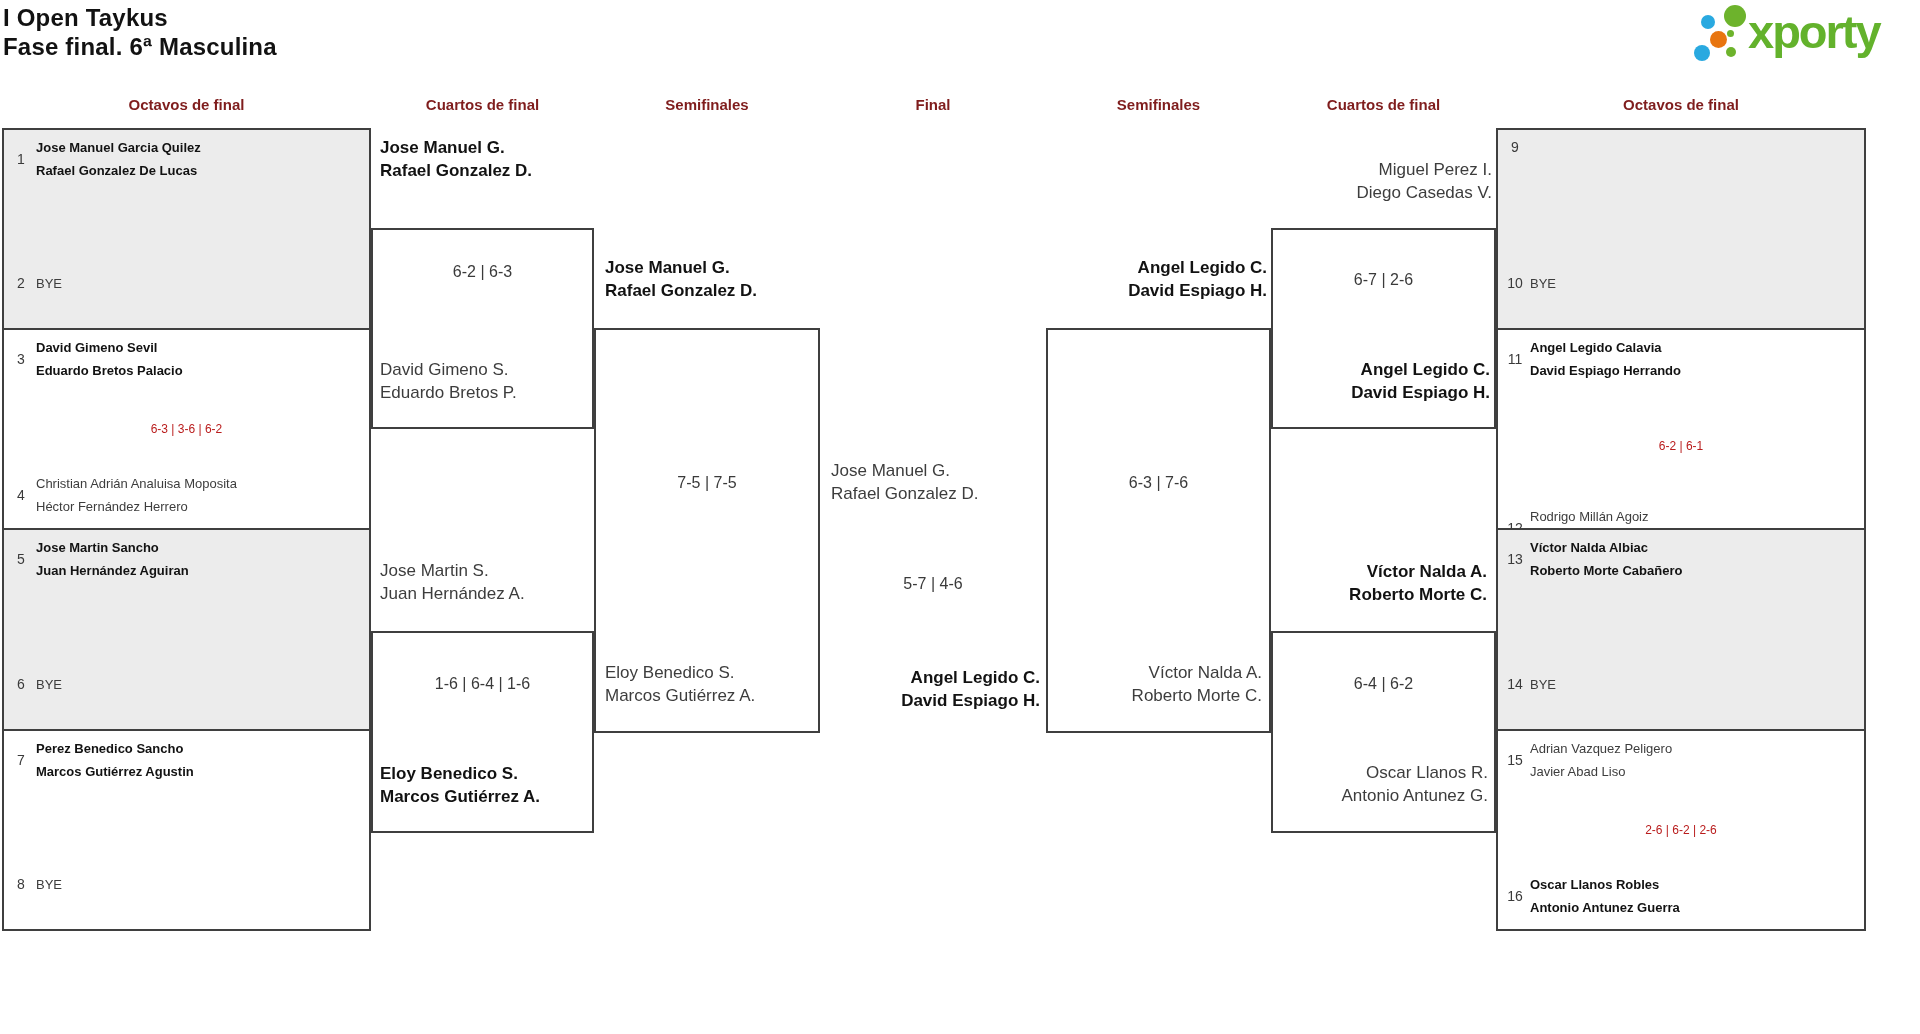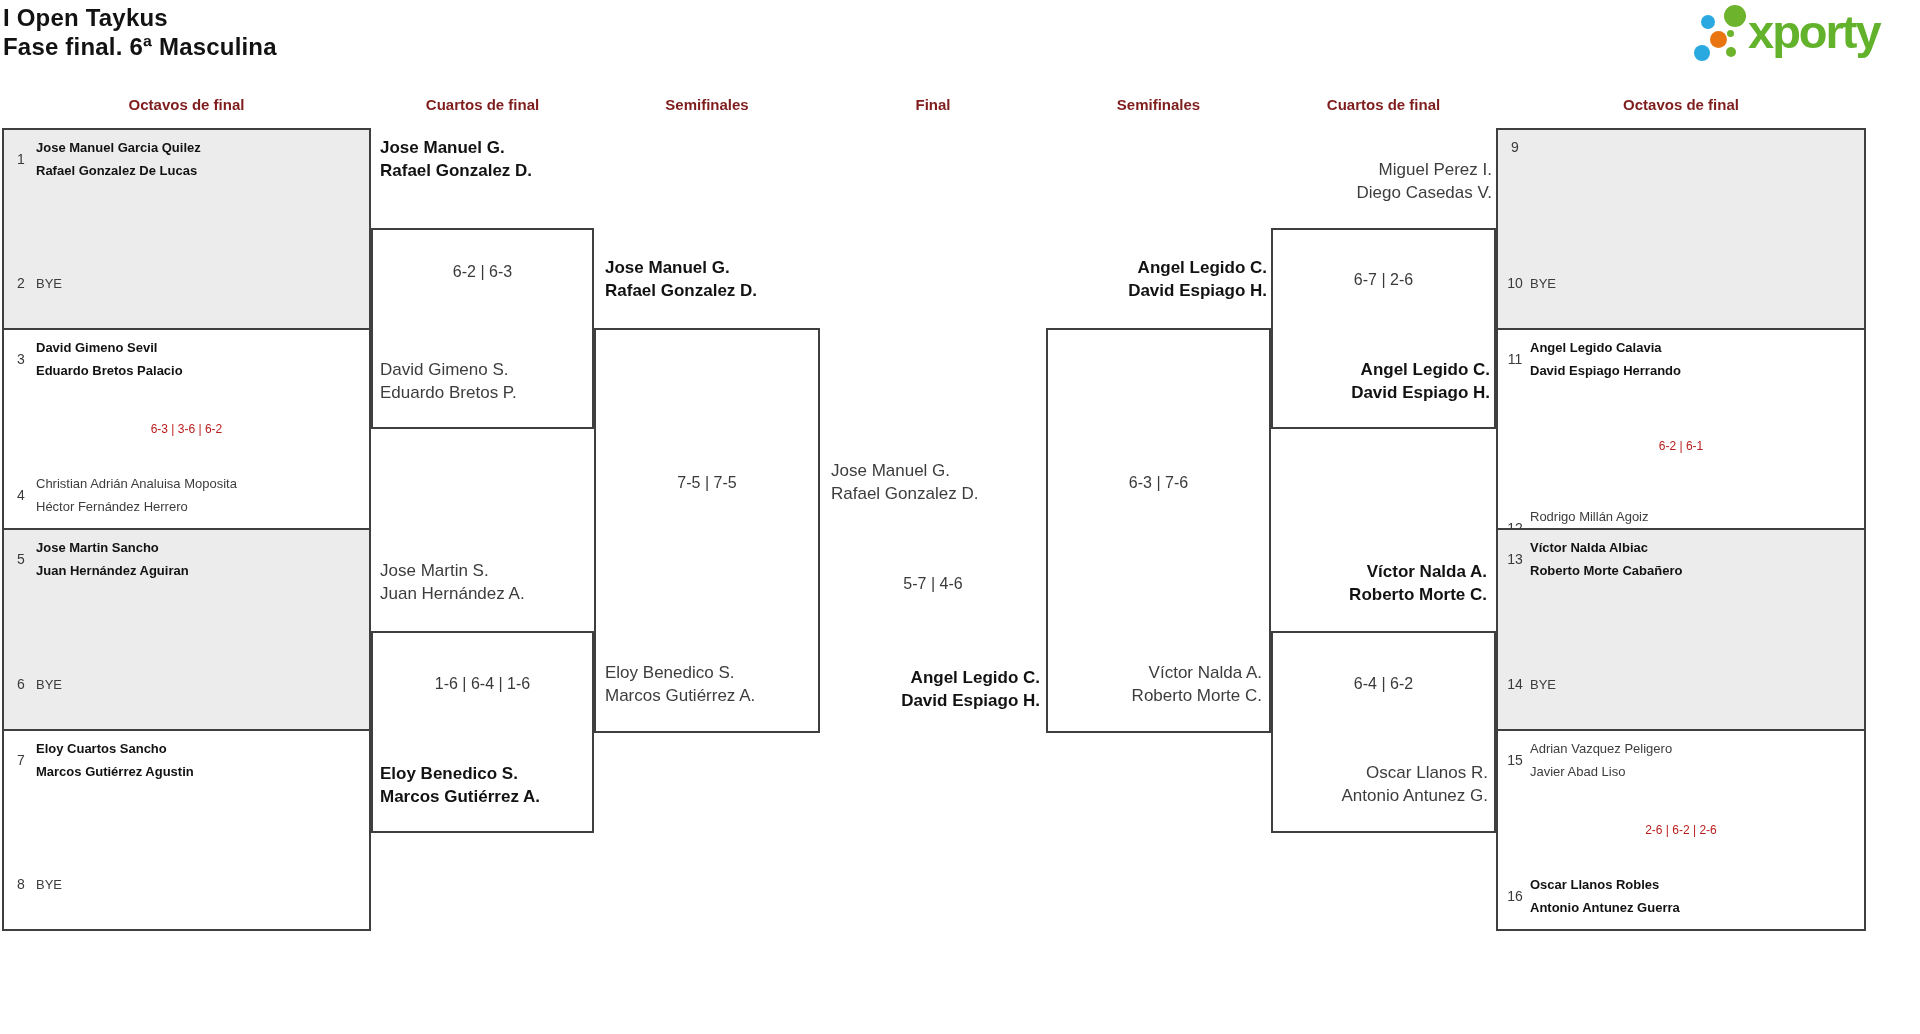--- a/index.html
+++ b/index.html
@@ -118,21 +118,21 @@
             <span>BYE</span>
           </span>
     </div>
       </div>
   </div>
 
   <div class="mbox" style="left:2px;top:729px;width:369px;height:202px;">
     <div class="trow t1">
       <span class="seed">7</span>
       <span class="tname w">
-          <span>Eloy Cuartos Sancho</span>
+          <span>Perez Benedico Sancho</span>
           <span>Marcos Gutiérrez Agustin</span>
         </span>
     </div>
 
     <div class="t2wrap">
         <div class="trow">
       <span class="seed">8</span>
       <span class="tname">
             <span>BYE</span>
           </span>

